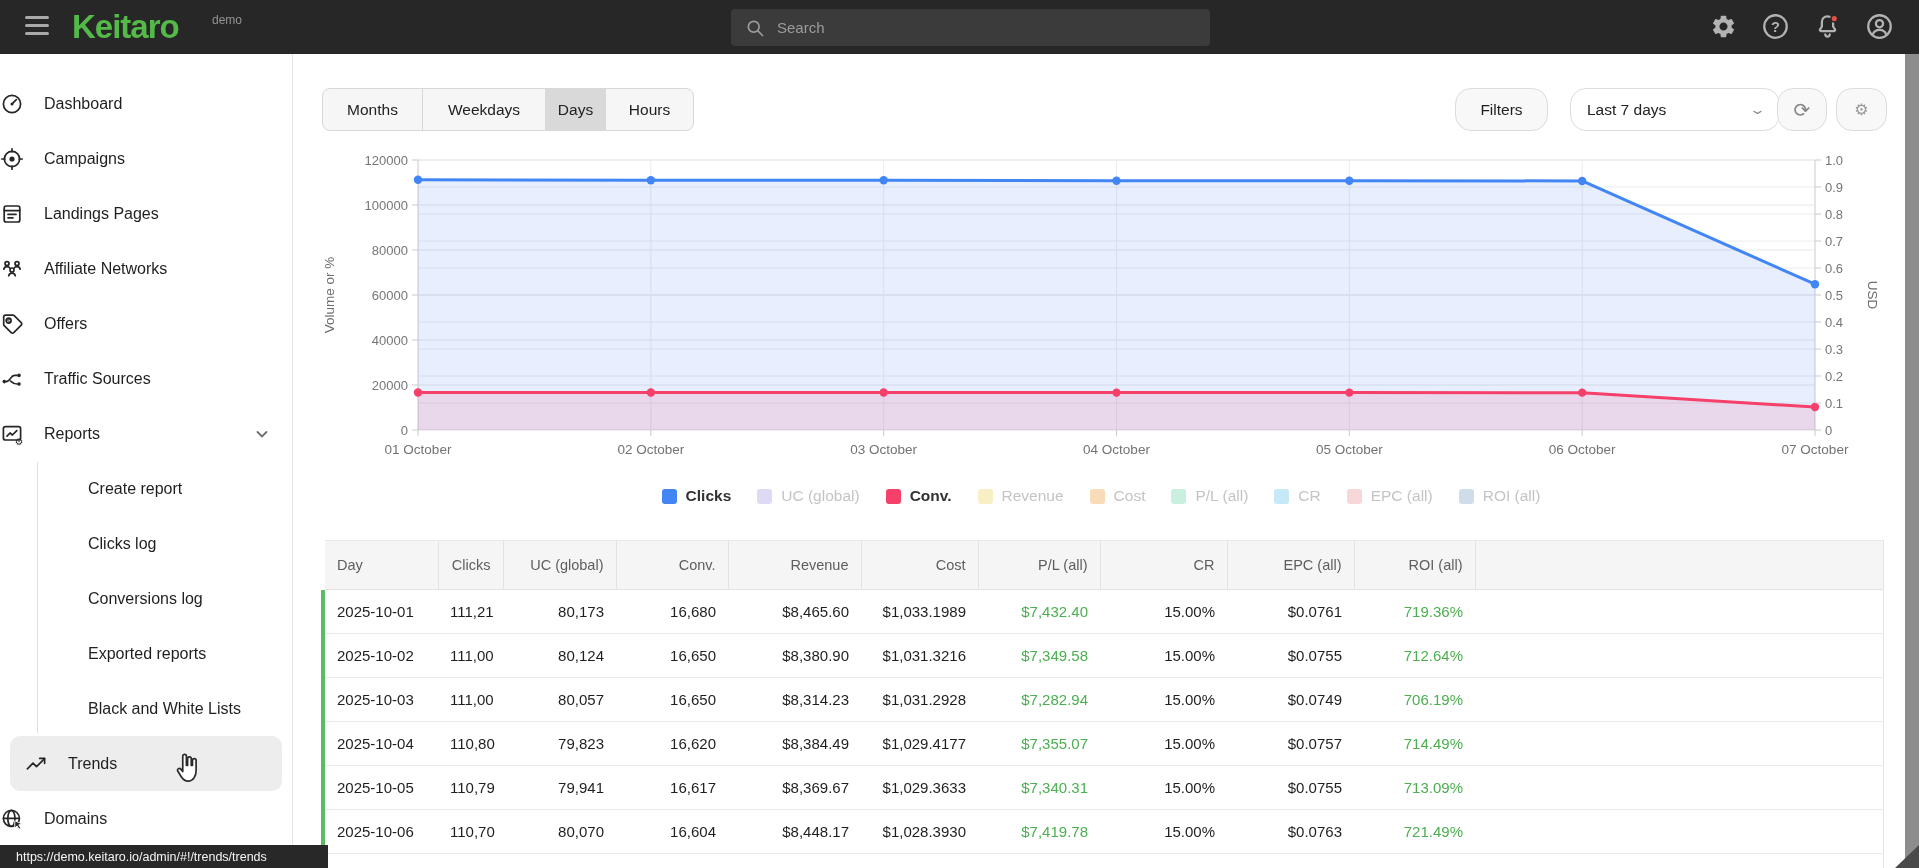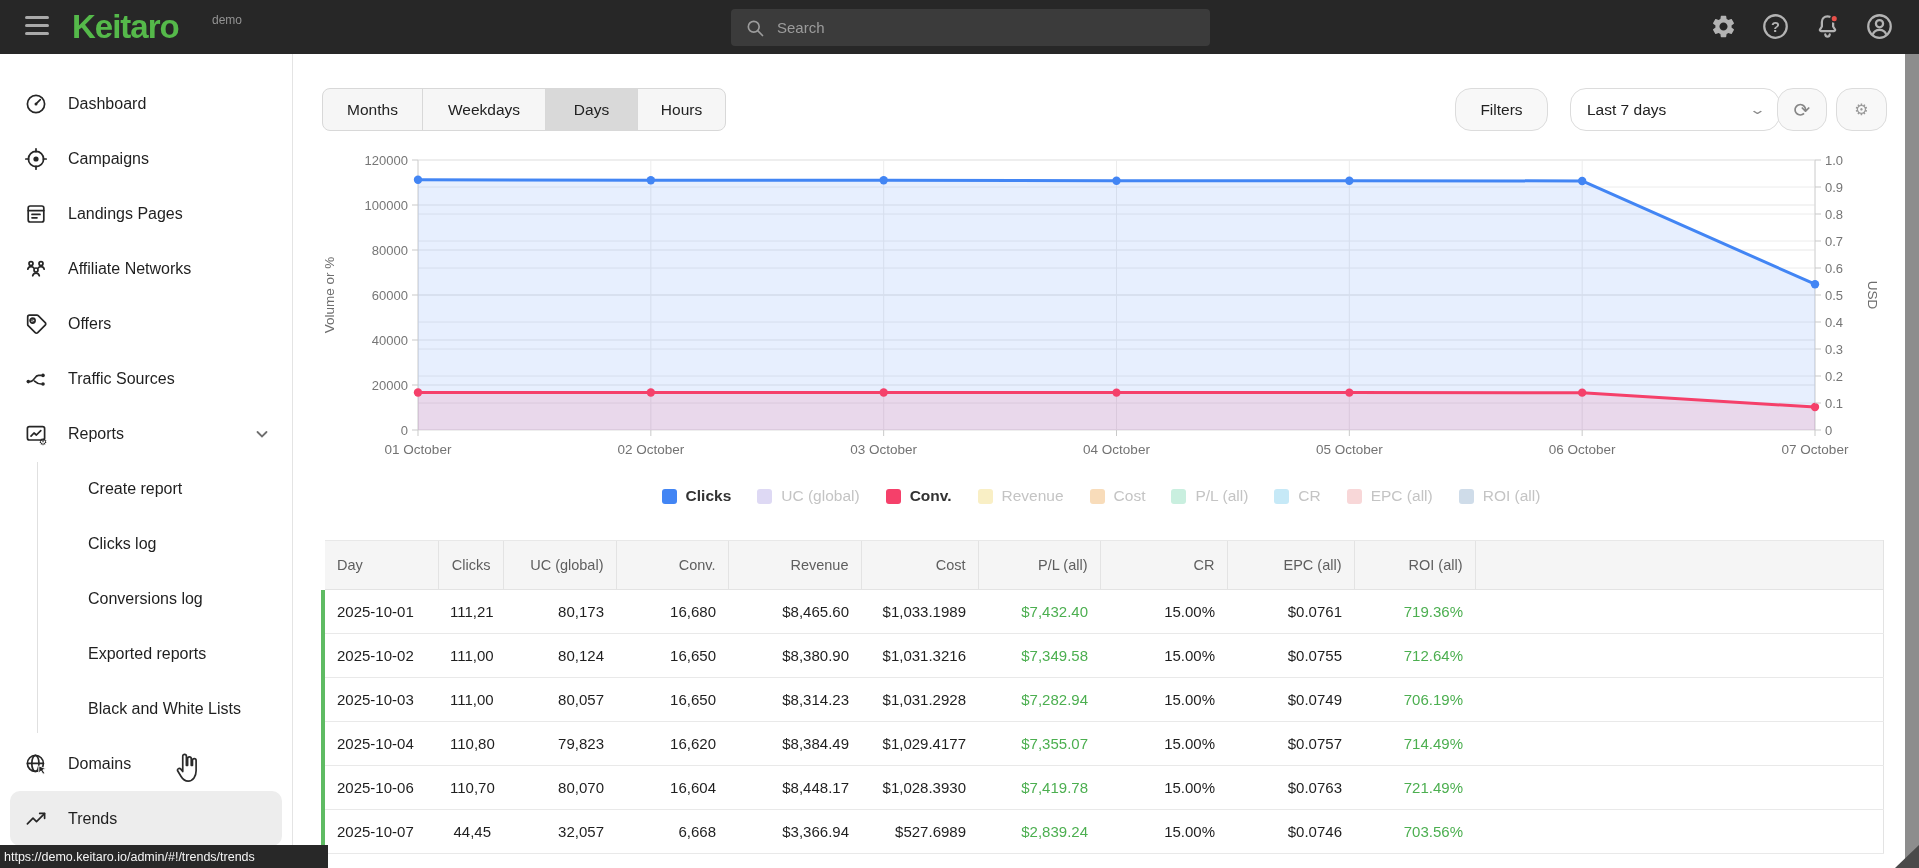--- a/index.html
+++ b/index.html
@@ -15,21 +15,21 @@
   .env { position:absolute; left:212px; top:13px; font-size:12px; color:#939393; }
   .search { position:absolute; left:731px; top:9px; width:479px; height:37px; background:#3b3b3b; border-radius:4px; display:flex; align-items:center; padding-left:14px; }
   .search svg { flex:0 0 auto; }
   .search .ph { margin-left:12px; font-size:15px; color:#9c9c9c; }
   .tb-icons { position:absolute; right:26px; top:13px; display:flex; gap:25px; align-items:center; }
   .tb-icon { width:27px; height:27px; cursor:pointer; position:relative; }
 
   
   .sidebar { position:absolute; left:0; top:54px; width:293px; height:814px; background:#fff; border-right:1px solid #e4e4e4; z-index:5; }
   .side-nav { position:absolute; left:0; top:22px; width:100%; }
-  .nav-item { height:55px; display:flex; align-items:center; padding-left:24px; cursor:pointer; position:relative; }
+  .nav-item { height:55px; display:flex; align-items:center; cursor:pointer; position:relative; }
   .nav-item .nico { width:24px; height:24px; flex:0 0 auto; }
   .nav-item .nlabel { margin-left:20px; font-size:16px; color:#1f1f1f; }
   .nav-item.sub { padding-left:68px; }
   .nav-item.active { background:#ededed; border-radius:10px; margin:0 10px; padding-left:14px; }
   .nav-item .chev { position:absolute; right:22px; top:50%; transform:translateY(-50%); }
   .sub-line { position:absolute; left:37px; top:408px; width:1px; height:271px; background:#e0e0e0; }
 
   
   .tabs { position:absolute; left:322px; top:88px; height:43px; display:flex; border:1px solid #d8d8d8; border-radius:8px; overflow:hidden; background:#f6f6f6; }
   .tab { height:100%; display:flex; align-items:center; justify-content:center; font-size:15.5px; color:#222; border-right:1px solid #d8d8d8; cursor:pointer; }
@@ -54,21 +54,21 @@
   #tableWrap { position:absolute; left:321px; top:540px; width:1560px; }
   table { border-collapse:collapse; table-layout:fixed; width:1560px; }
   th { height:44px; background:#f5f5f5; font-weight:normal; font-size:14.5px; color:#5e5e5e; text-align:right; padding:16px 12px; border-left:1px solid #e3e3e3; border-top:1px solid #e8e8e8; border-bottom:1px solid #e3e3e3; white-space:nowrap; overflow:hidden; }
   th:first-child { text-align:left; border-left:4px solid transparent; }
   td { height:44px; font-size:15px; color:#1f1f1f; text-align:right; padding:0 12px; border-bottom:1px solid #e9e9e9; white-space:nowrap; overflow:hidden; }
   td:first-child { text-align:left; border-left:4px solid #5fbb63; }
   td.green { color:#4caf50; }
   th.last, td.last { border-right:1px solid #e3e3e3; }
 
   
-  .statusbar { position:absolute; left:0; top:845px; width:328px; height:23px; background:#282828; color:#f5f5f5; font-size:12.5px; display:flex; align-items:center; padding-left:4px; z-index:40; }
+  .statusbar { position:absolute; left:0; top:845px; width:328px; height:23px; background:#282828; color:#f5f5f5; font-size:12.5px; display:flex; align-items:center; padding-left:16px; z-index:40; }
   .scrollbar { position:absolute; left:1905px; top:54px; width:14px; height:814px; background:#8d8d8d; z-index:35; }
   .corner { position:absolute; right:0; bottom:0; width:0; height:0; border-left:24px solid transparent; border-bottom:23px solid #4a4a4a; z-index:36; }
   #cursor { position:absolute; left:172px; top:752px; z-index:50; pointer-events:none; }
 </style>
 </head>
 <body>
 
 <div id="app">
 
   <header class="topbar">
@@ -185,44 +185,44 @@
         </div>
         <div class="nav-item sub">
           <span class="nlabel">Conversions log</span>
         </div>
         <div class="nav-item sub">
           <span class="nlabel">Exported reports</span>
         </div>
         <div class="nav-item sub">
           <span class="nlabel">Black and White Lists</span>
         </div>
+        <div class="nav-item active">
+          <svg class="nico" width="24" height="24" viewBox="0 0 24 24">
+            <path d="M3.4 16.8 9 11.2l3.5 3.5 8-8" fill="none" stroke="#262626" stroke-width="1.7" stroke-linecap="round" stroke-linejoin="round"></path>
+            <path d="M15.7 6.4h4.9v4.9" fill="none" stroke="#262626" stroke-width="1.7" stroke-linecap="round" stroke-linejoin="round"></path>
+          </svg>
+          <span class="nlabel">Trends</span>
+        </div>
         <div class="nav-item">
           <svg class="nico" width="24" height="24" viewBox="0 0 24 24">
             <circle cx="11.4" cy="11.4" r="8" fill="none" stroke="#262626" stroke-width="1.7" stroke-linecap="round" stroke-linejoin="round"></circle>
             <ellipse cx="11.4" cy="11.4" rx="3.6" ry="8" fill="none" stroke="#262626" stroke-width="1.7" stroke-linecap="round" stroke-linejoin="round"></ellipse>
             <path d="M3.5 11.4h15.8" fill="none" stroke="#262626" stroke-width="1.7" stroke-linecap="round" stroke-linejoin="round"></path>
             <path d="M14.8 13.8l7 3-3 1.1 2 3.3-1.8 1-2-3.3-2.2 2.3z" fill="#262626" stroke="#fff" stroke-width="0.9"></path>
           </svg>
           <span class="nlabel">Domains</span>
         </div>
-        <div class="nav-item active">
-          <svg class="nico" width="24" height="24" viewBox="0 0 24 24">
-            <path d="M3.4 16.8 9 11.2l3.5 3.5 8-8" fill="none" stroke="#262626" stroke-width="1.7" stroke-linecap="round" stroke-linejoin="round"></path>
-            <path d="M15.7 6.4h4.9v4.9" fill="none" stroke="#262626" stroke-width="1.7" stroke-linecap="round" stroke-linejoin="round"></path>
-          </svg>
-          <span class="nlabel">Trends</span>
-        </div>
       </nav>
     <div class="sub-line"></div>
   </aside>
 
   <div class="tabs" id="tabs">
       <div class="tab" style="width: 100px;">Months</div>
       <div class="tab" style="width: 123px;">Weekdays</div>
-      <div class="tab active" style="width: 92px;">Days</div>
+      <div class="tab active" style="width: 60px;">Days</div>
       <div class="tab" style="width: 87px;">Hours</div>
     </div>
   <div class="btn" id="filtersBtn">Filters</div>
   <div class="btn" id="rangeSelect">
     <span>Last 7 days</span>
     <span class="chevd">⌄</span>
   </div>
   <div class="btn" id="refreshBtn">⟳</div>
   <div class="btn" id="gearBtn">⚙</div>
 
@@ -441,20 +441,33 @@
             <td>16,620</td>
             <td>$8,384.49</td>
             <td>$1,029.4177</td>
             <td class="green">$7,355.07</td>
             <td>15.00%</td>
             <td>$0.0757</td>
             <td class="green">714.49%</td>
             <td class="last"></td>
           </tr>
           <tr>
+            <td>2025-10-05</td>
+            <td>110,79</td>
+            <td>79,941</td>
+            <td>16,617</td>
+            <td>$8,369.67</td>
+            <td>$1,029.3633</td>
+            <td class="green">$7,340.31</td>
+            <td>15.00%</td>
+            <td>$0.0755</td>
+            <td class="green">713.09%</td>
+            <td class="last"></td>
+          </tr>
+          <tr>
             <td>2025-10-06</td>
             <td>110,70</td>
             <td>80,070</td>
             <td>16,604</td>
             <td>$8,448.17</td>
             <td>$1,028.3930</td>
             <td class="green">$7,419.78</td>
             <td>15.00%</td>
             <td>$0.0763</td>
             <td class="green">721.49%</td>

